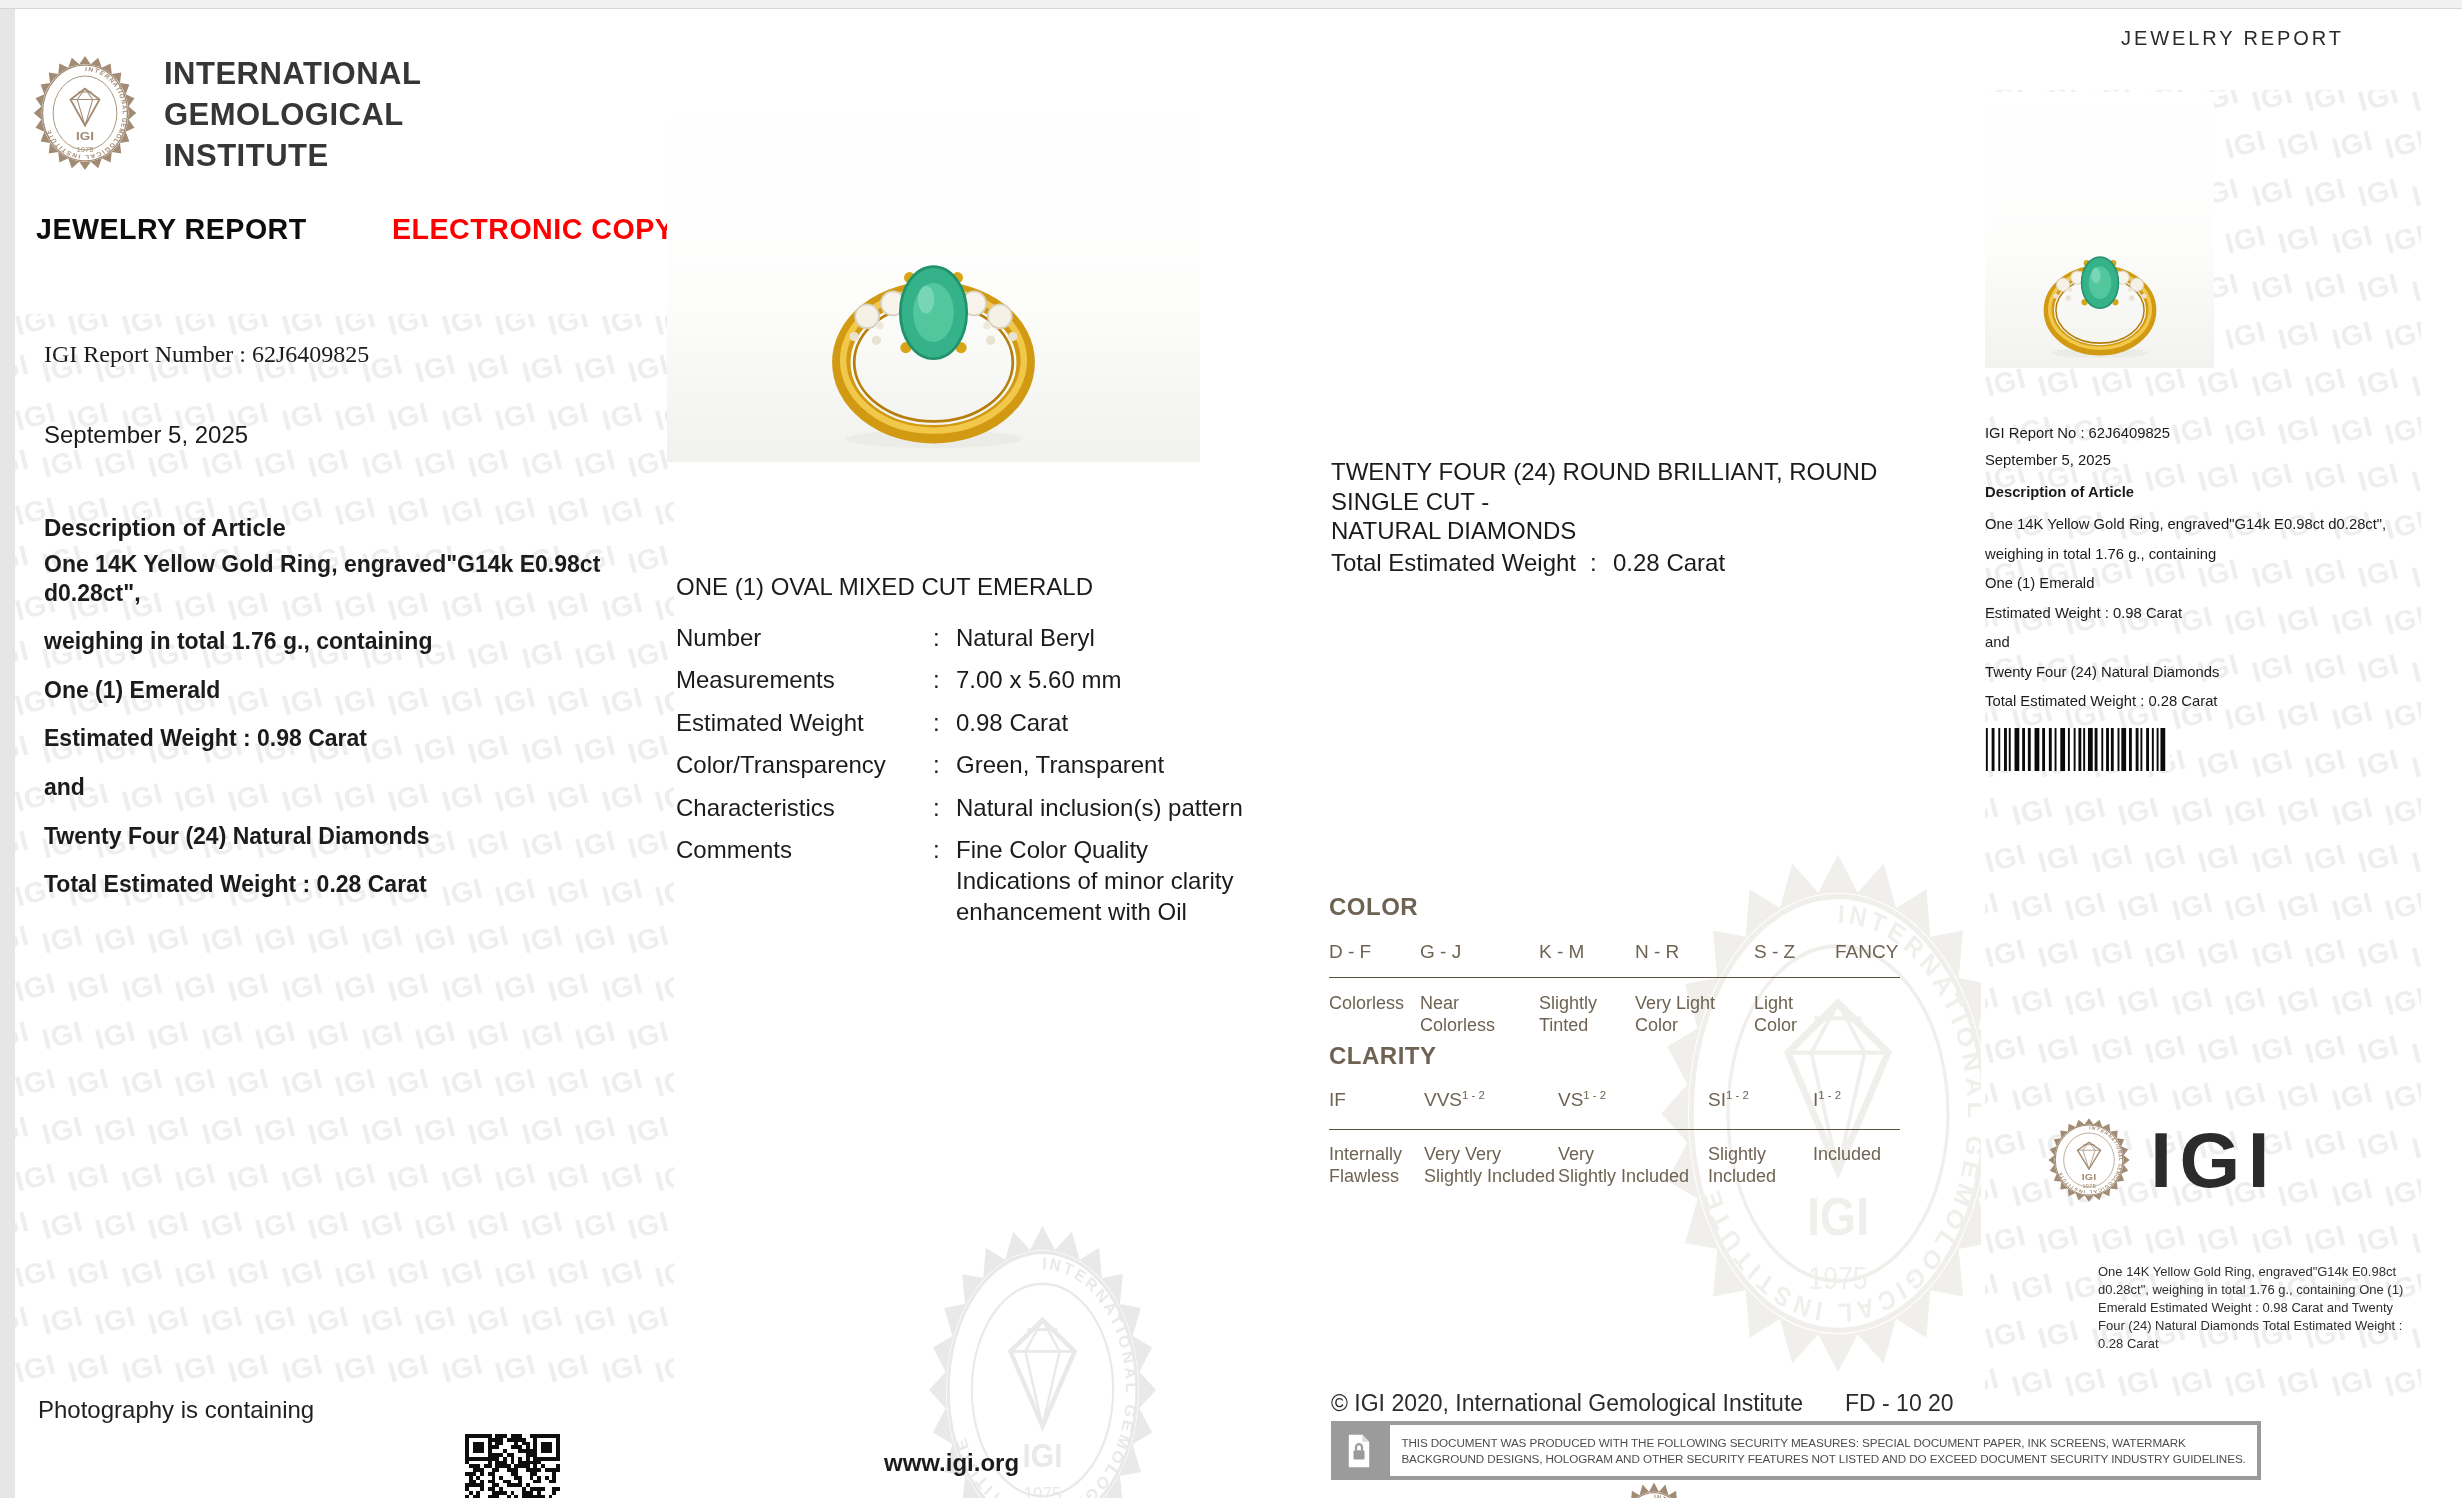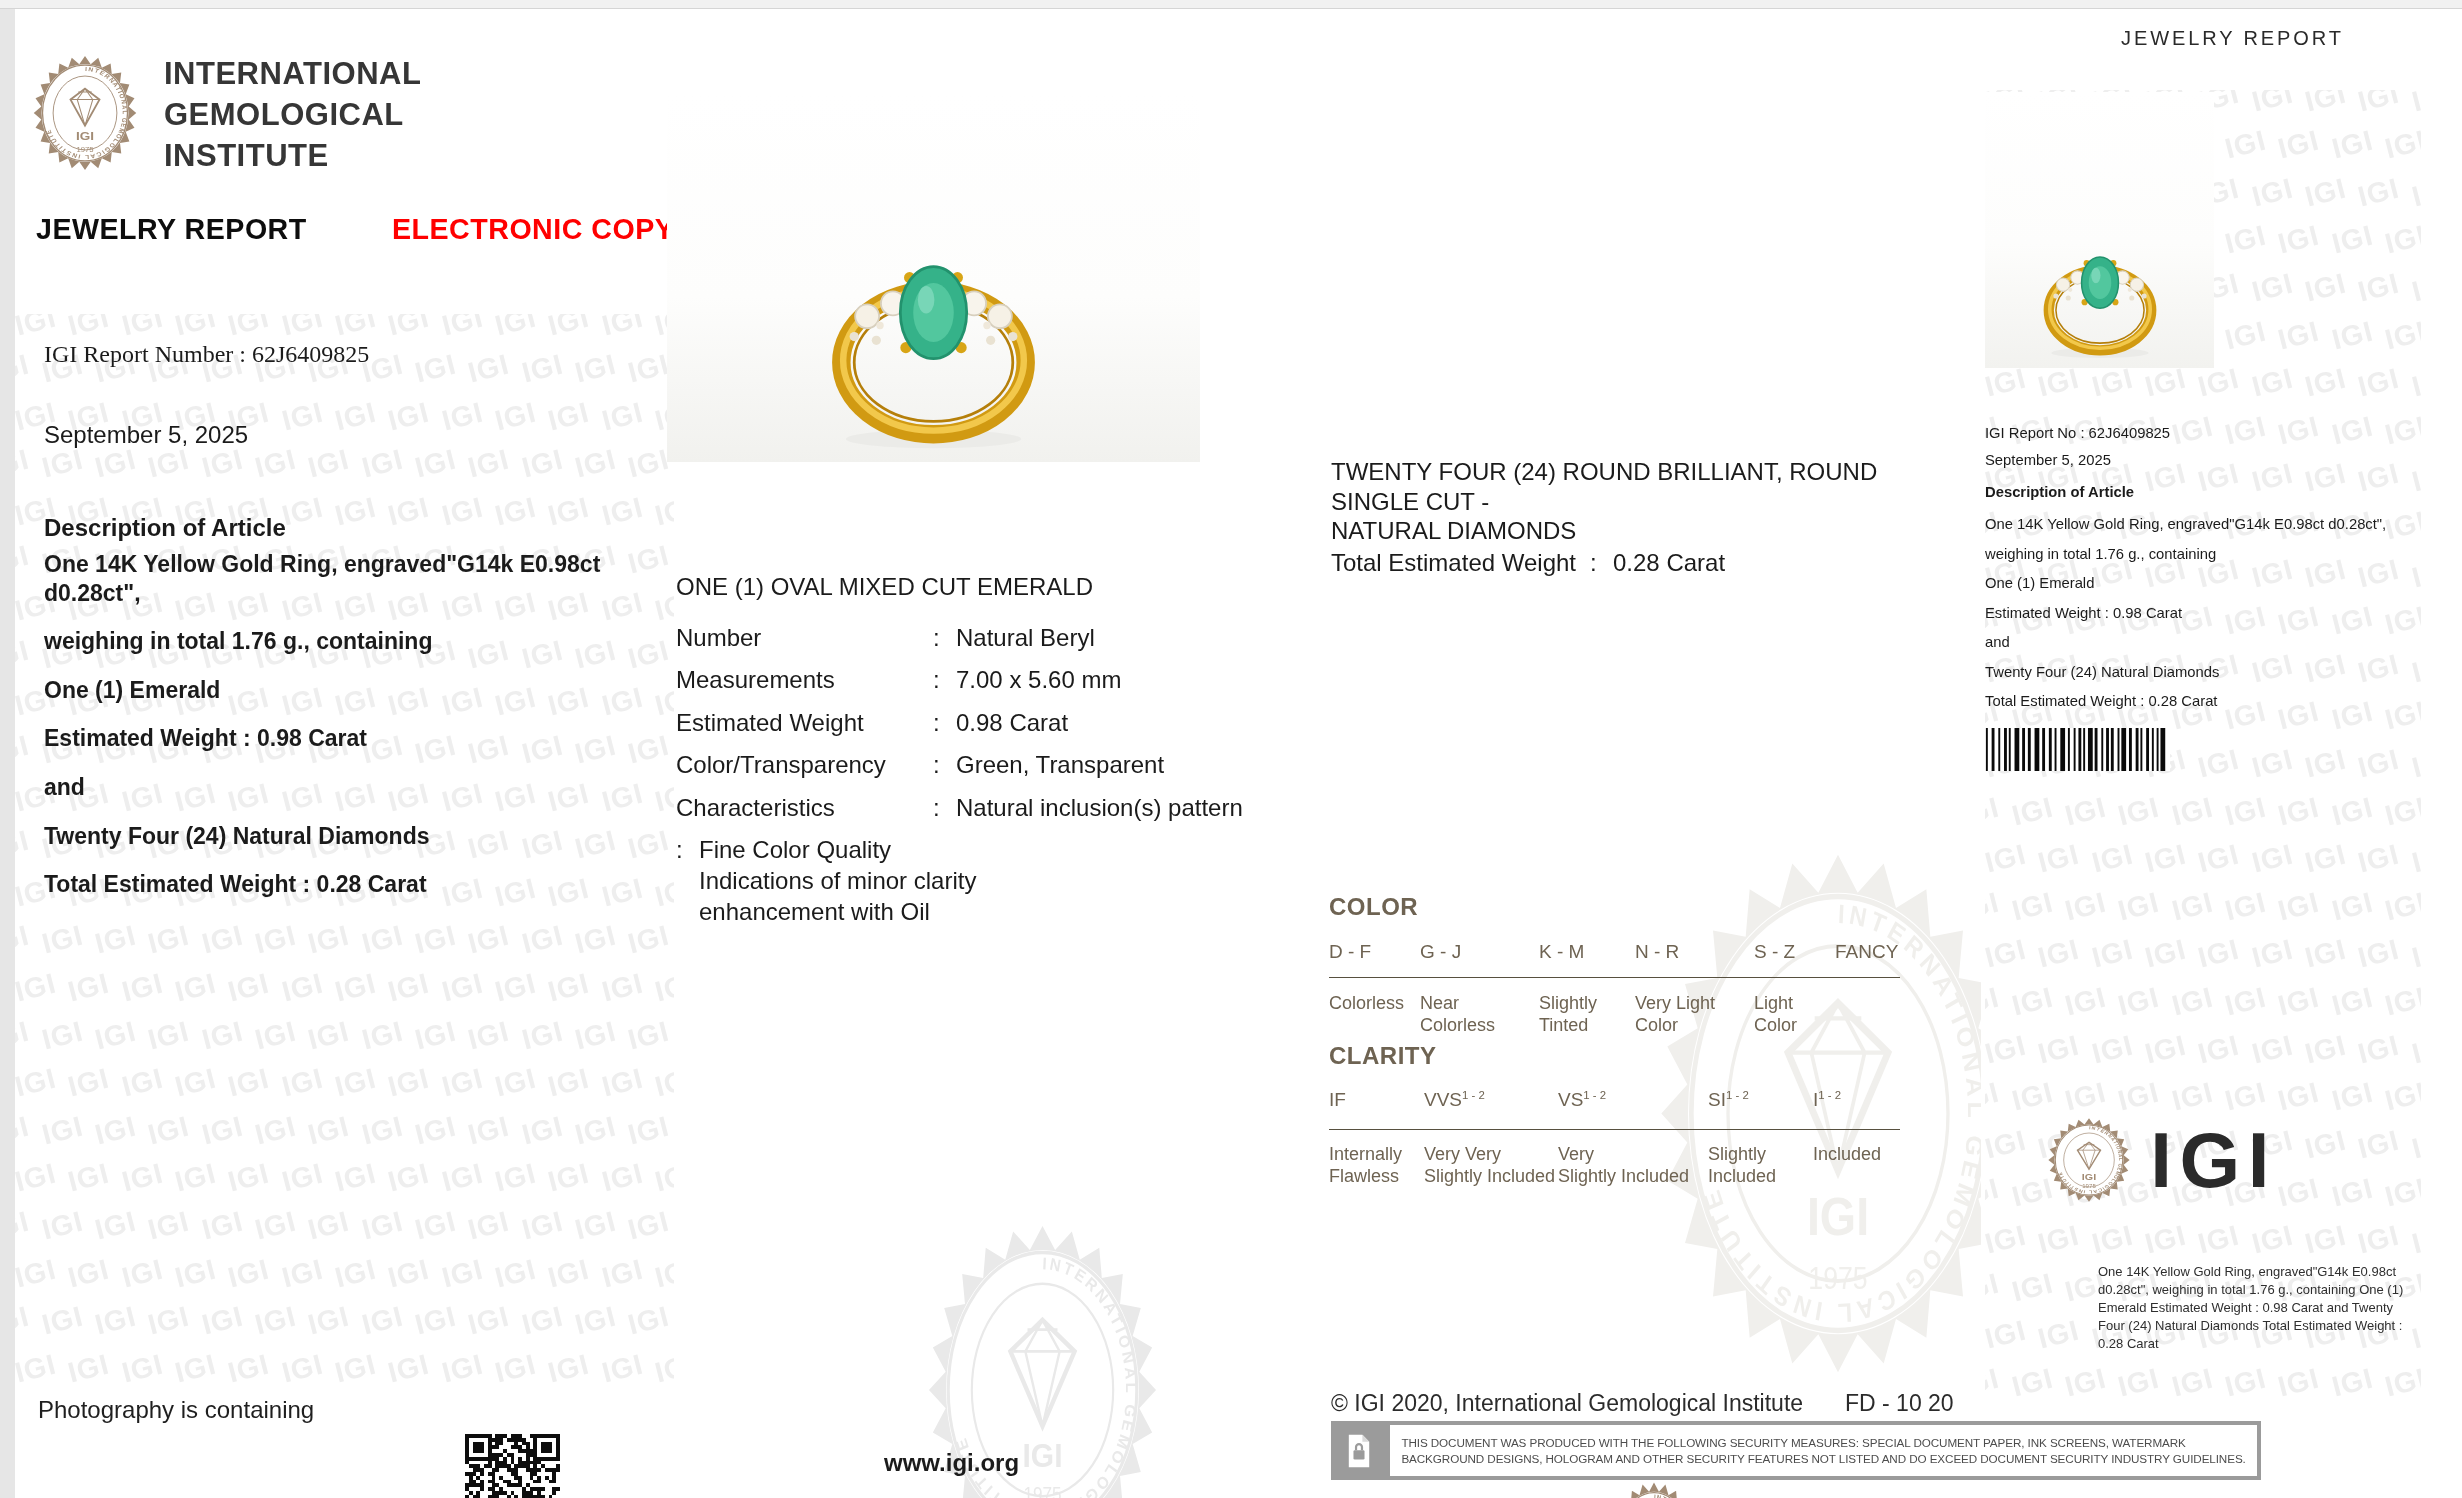--- a/index.html
+++ b/index.html
@@ -1158,20 +1158,21 @@
       <div class="spec-label">Color/Transparency</div>
       <div class="spec-colon">:</div>
       <div class="spec-value">Green, Transparent</div>
     </div>
     <div class="spec-row">
       <div class="spec-label">Characteristics</div>
       <div class="spec-colon">:</div>
       <div class="spec-value">Natural inclusion(s) pattern</div>
     </div>
     <div class="spec-row">
+      <div class="spec-label">Comments</div>
       <div class="spec-colon">:</div>
       <div class="spec-value pre">Fine Color Quality
 Indications of minor clarity
 enhancement with Oil</div>
     </div>
   </div>
 
   <div class="abs z2 pre" id="diamonds-heading">TWENTY FOUR (24) ROUND BRILLIANT, ROUND SINGLE CUT -
 NATURAL DIAMONDS</div>
   <div class="abs z2" id="total-row">

